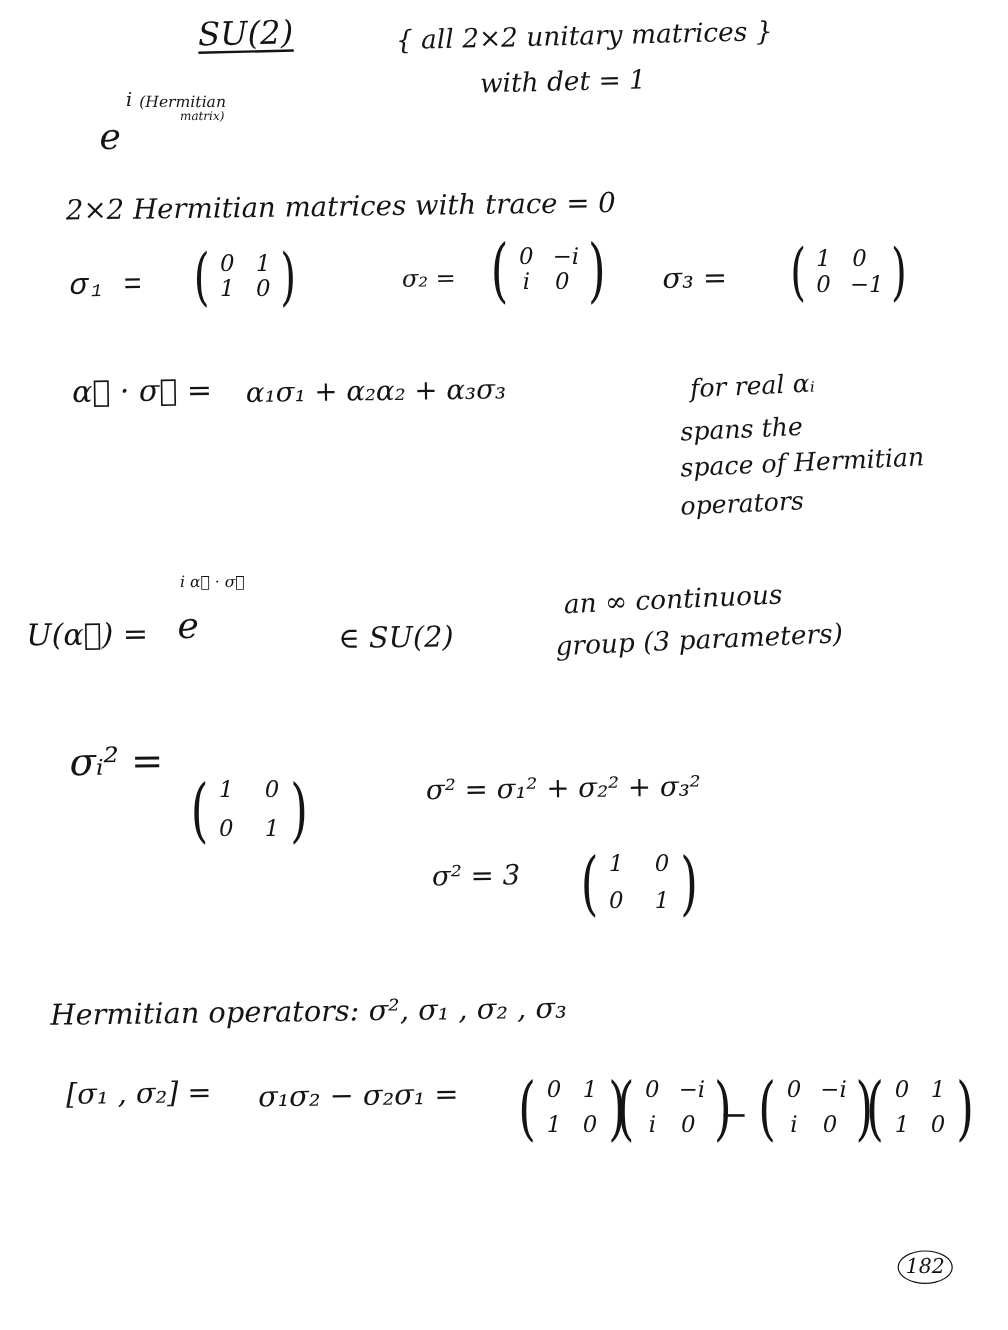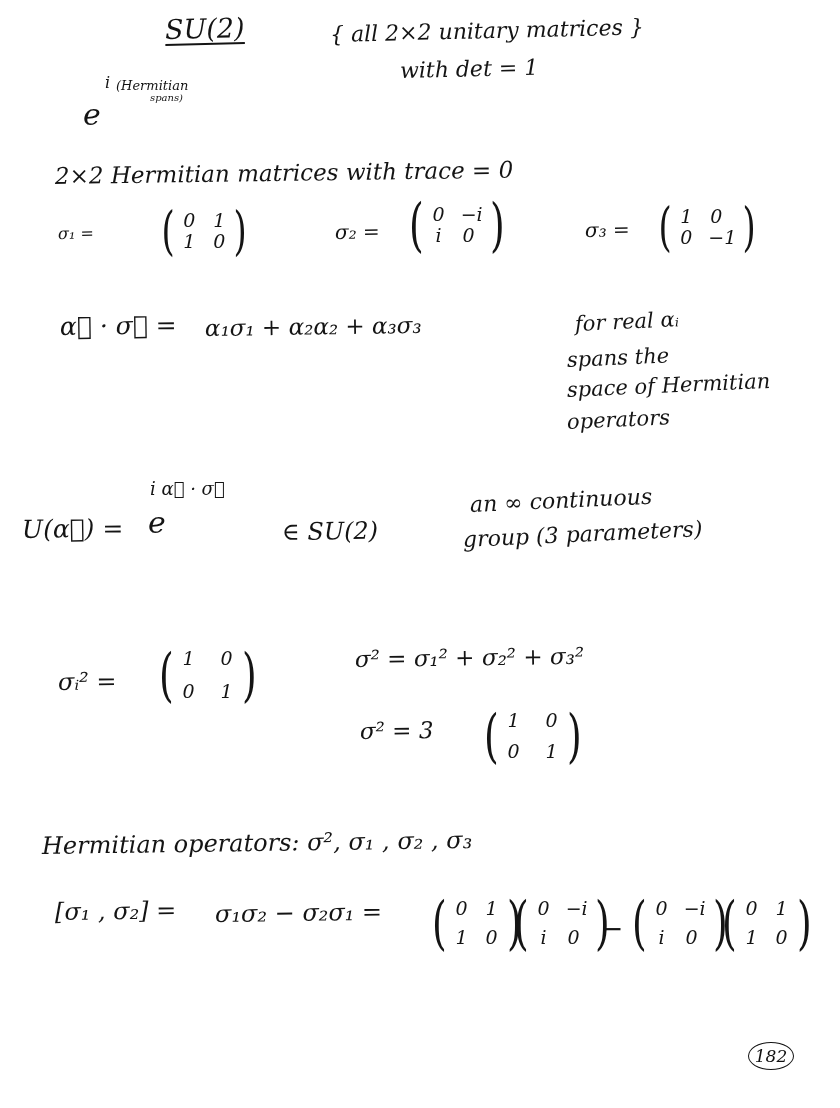--- a/index.html
+++ b/index.html
@@ -82,25 +82,25 @@
 <div class="page">
 
   <div class="hw lg u tilt1" style="left:165px; top:14px; font-size:27px;">SU(2)</div>
 
   <div class="hw md tilt1" style="left:330px; top:22px; font-size:22px;">{ all 2×2 unitary matrices }</div>
   <div class="hw md tilt1" style="left:400px; top:58px; font-size:22px;">with det = 1</div>
 
   <div class="hw" style="left:83px; top:97px; font-size:30px;">e</div>
   <div class="hw" style="left:105px; top:73px; font-size:16px;">i</div>
   <div class="hw" style="left:116px; top:78px; font-size:13px;">(Hermitian</div>
-  <div class="hw" style="left:150px; top:92px; font-size:10px;">spans)</div>
+  <div class="hw" style="left:150px; top:92px; font-size:10px;">matrix)</div>
 
   <div class="hw tilt3" style="left:55px; top:163px; font-size:23px;">2×2   Hermitian matrices with trace = 0</div>
 
-  <div class="hw tilt3" style="left:58px; top:224px; font-size:16px;">σ₁ =</div>
+  <div class="hw tilt3" style="left:58px; top:224px; font-size:25px;font-family:Liberation Mono, monospace;">σ₁ =</div>
   <div class="mat" style="left:158px; top:210px;">
     <span class="paren">(</span>
     <span class="rows">
       <span class="row">
         <span>0</span>
         <span>1</span>
       </span>
       <span class="row">
         <span>1</span>
         <span>0</span>
@@ -118,21 +118,21 @@
         <span>−i</span>
       </span>
       <span class="row">
         <span>i</span>
         <span>0</span>
       </span>
     </span>
     <span class="paren big">)</span>
   </div>
 
-  <div class="hw tilt3" style="left:585px; top:218px; font-size:20px;">σ₃ =</div>
+  <div class="hw tilt3" style="left:552px; top:218px; font-size:24px;">σ₃ =</div>
   <div class="mat" style="left:655px; top:206px;">
     <span class="paren">(</span>
     <span class="rows">
       <span class="row">
         <span>1</span>
         <span>0</span>
       </span>
       <span class="row">
         <span>0</span>
         <span>−1</span>
@@ -144,27 +144,27 @@
   <div class="hw tilt3" style="left:60px; top:312px; font-size:25px;">α⃗ · σ⃗  =</div>
   <div class="hw tilt3" style="left:205px; top:315px; font-size:23px;">α₁σ₁ + α₂α₂ + α₃σ₃</div>
 
   <div class="hw tilt2" style="left:575px; top:312px; font-size:21px;">for real αᵢ</div>
   <div class="hw tilt2" style="left:567px; top:348px; font-size:21px;">spans the</div>
   <div class="hw tilt2" style="left:567px; top:378px; font-size:21px;">space of Hermitian</div>
   <div class="hw tilt2" style="left:567px; top:410px; font-size:21px;">operators</div>
 
   <div class="hw tilt3" style="left:22px; top:515px; font-size:25px;">U(α⃗) =</div>
   <div class="hw" style="left:148px; top:505px; font-size:30px;">e</div>
-  <div class="hw" style="left:150px; top:478px; font-size:18px;">i α⃗ · σ⃗</div>
+  <div class="hw" style="left:150px; top:478px; font-size:13px;">i α⃗ · σ⃗</div>
   <div class="hw tilt3" style="left:282px; top:518px; font-size:24px;">∈ SU(2)</div>
 
   <div class="hw tilt2" style="left:470px; top:492px; font-size:22px;">an ∞ continuous</div>
   <div class="hw tilt2" style="left:463px; top:527px; font-size:22px;">group (3 parameters)</div>
 
-  <div class="hw tilt3" style="left:58px; top:668px; font-size:24px;">σᵢ² =</div>
+  <div class="hw tilt3" style="left:58px; top:616px; font-size:32px;">σᵢ² =</div>
   <div class="mat" style="left:155px; top:648px;">
     <span class="paren big">(</span>
     <span class="rows">
       <span class="row" style="gap:22px;">
         <span>1</span>
         <span>0</span>
       </span>
       <span class="row" style="gap:22px; margin-top:12px;">
         <span>0</span>
         <span>1</span>

